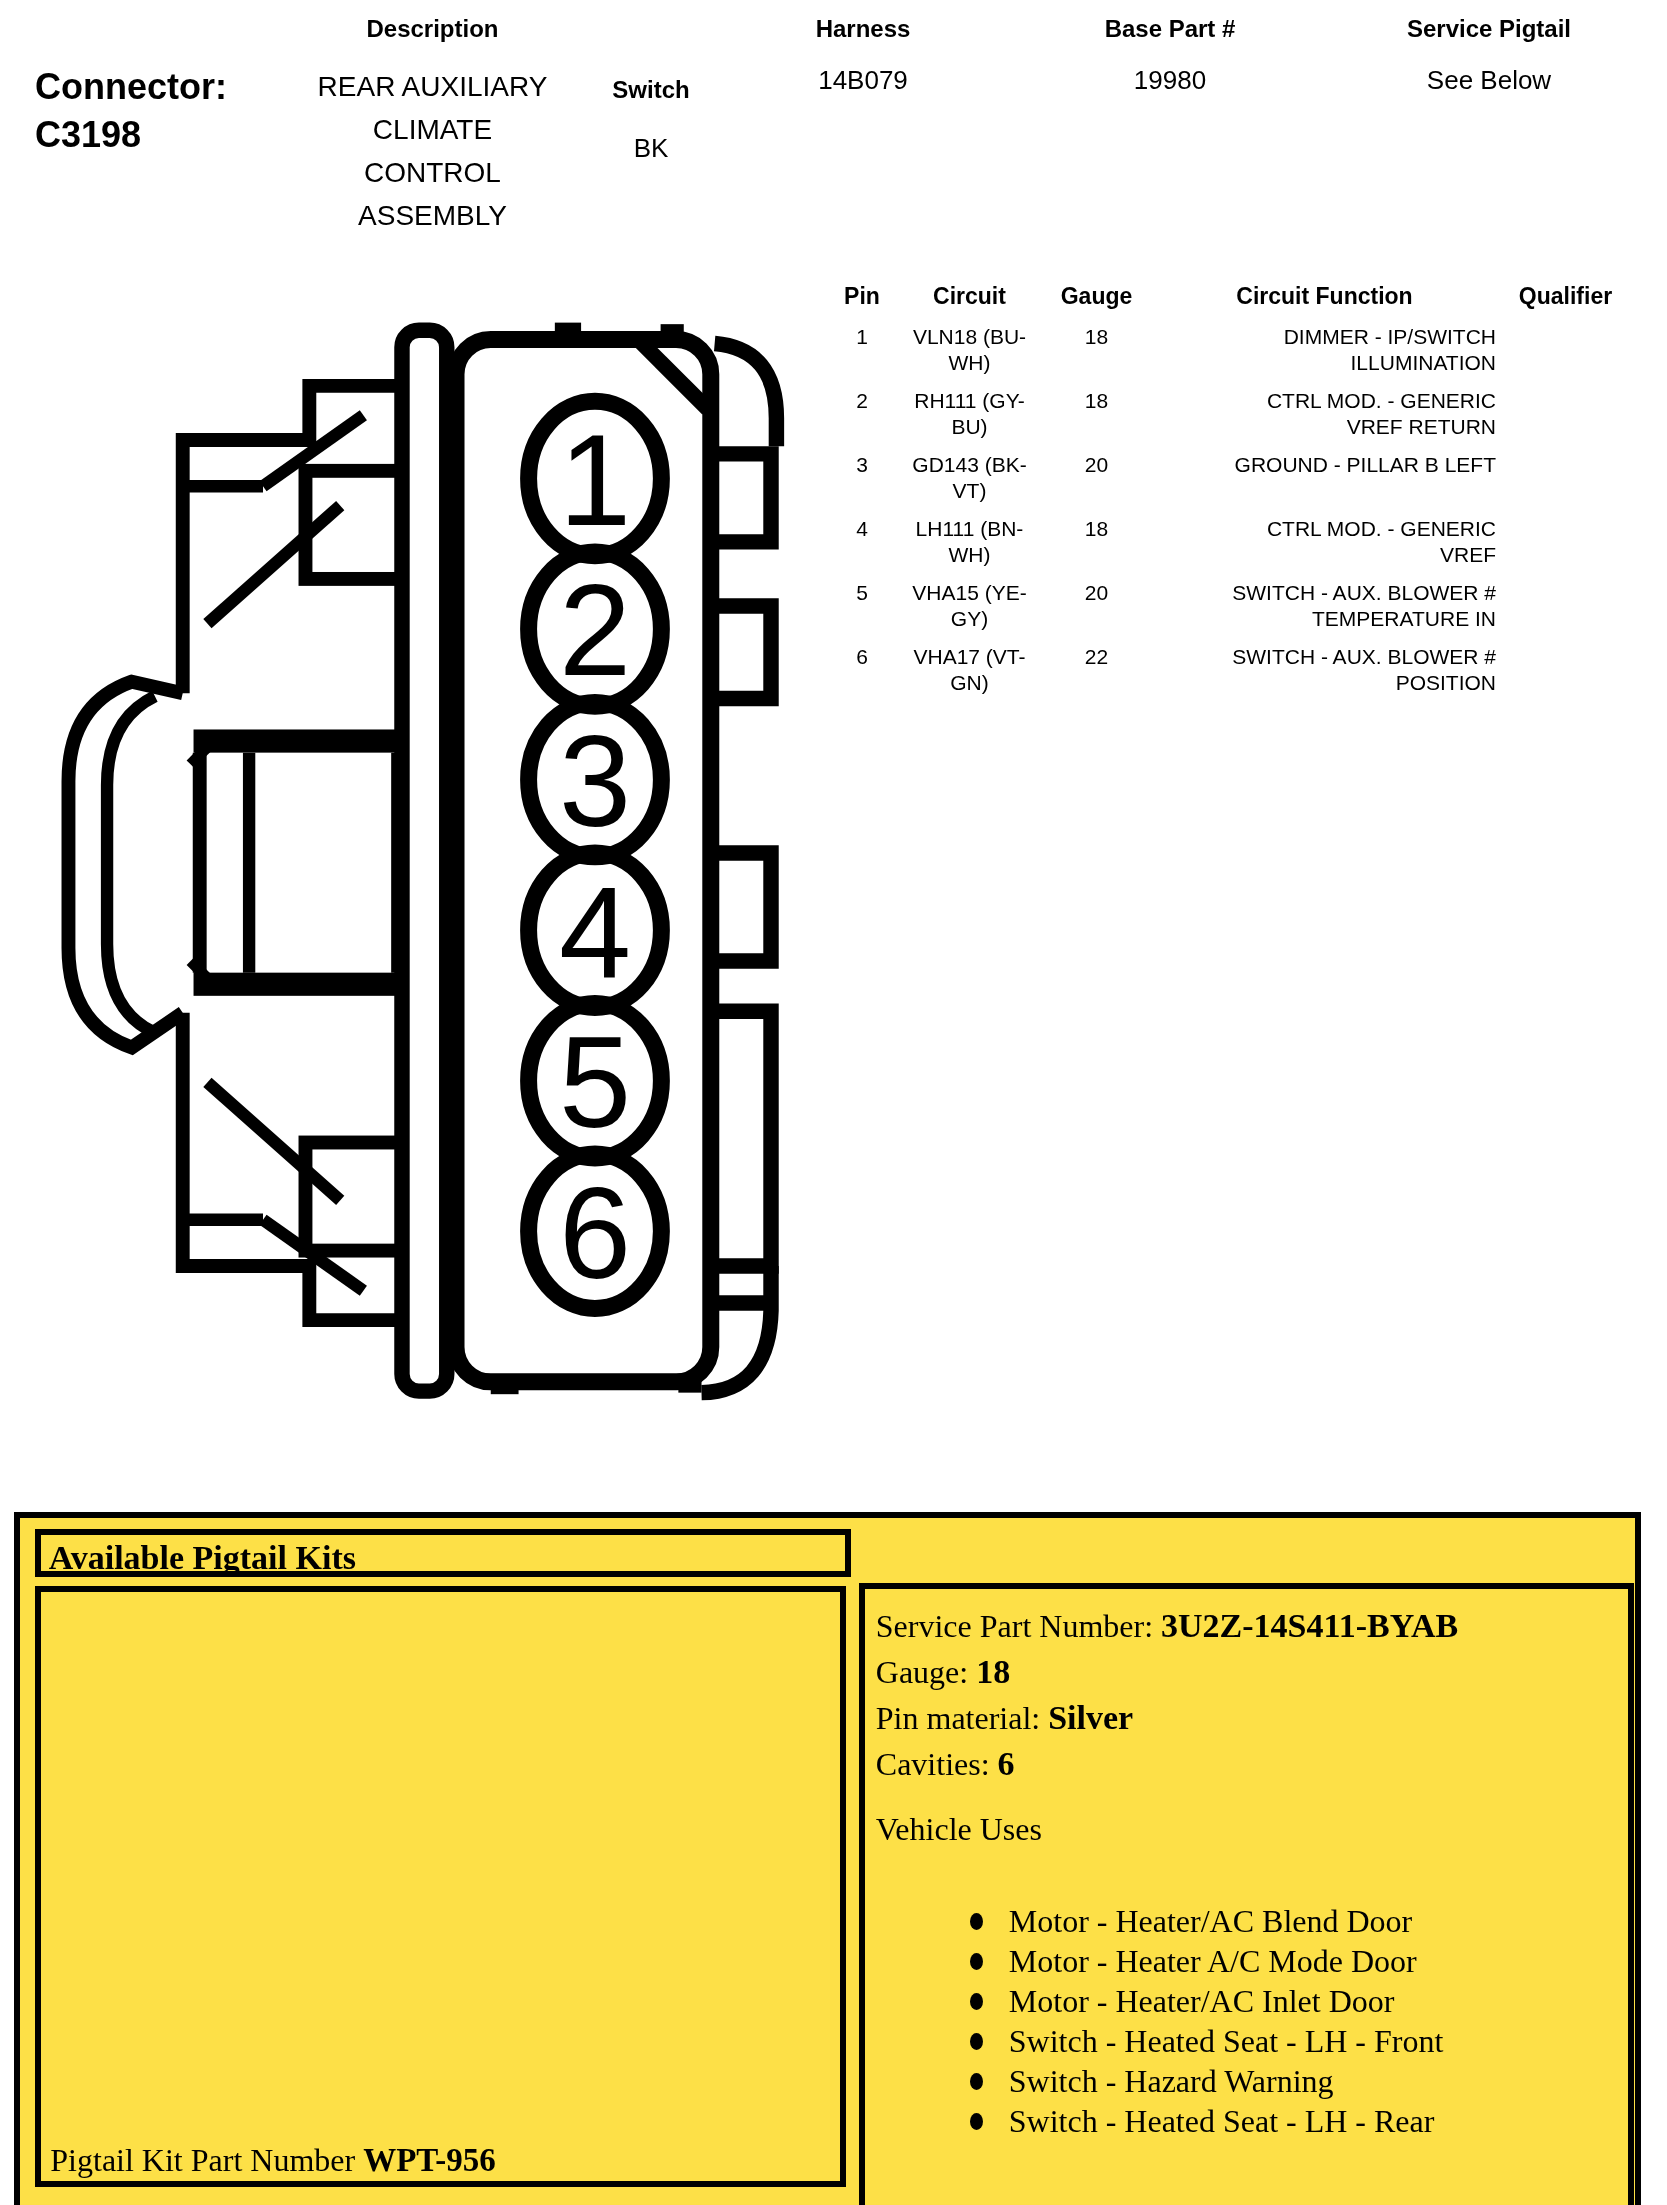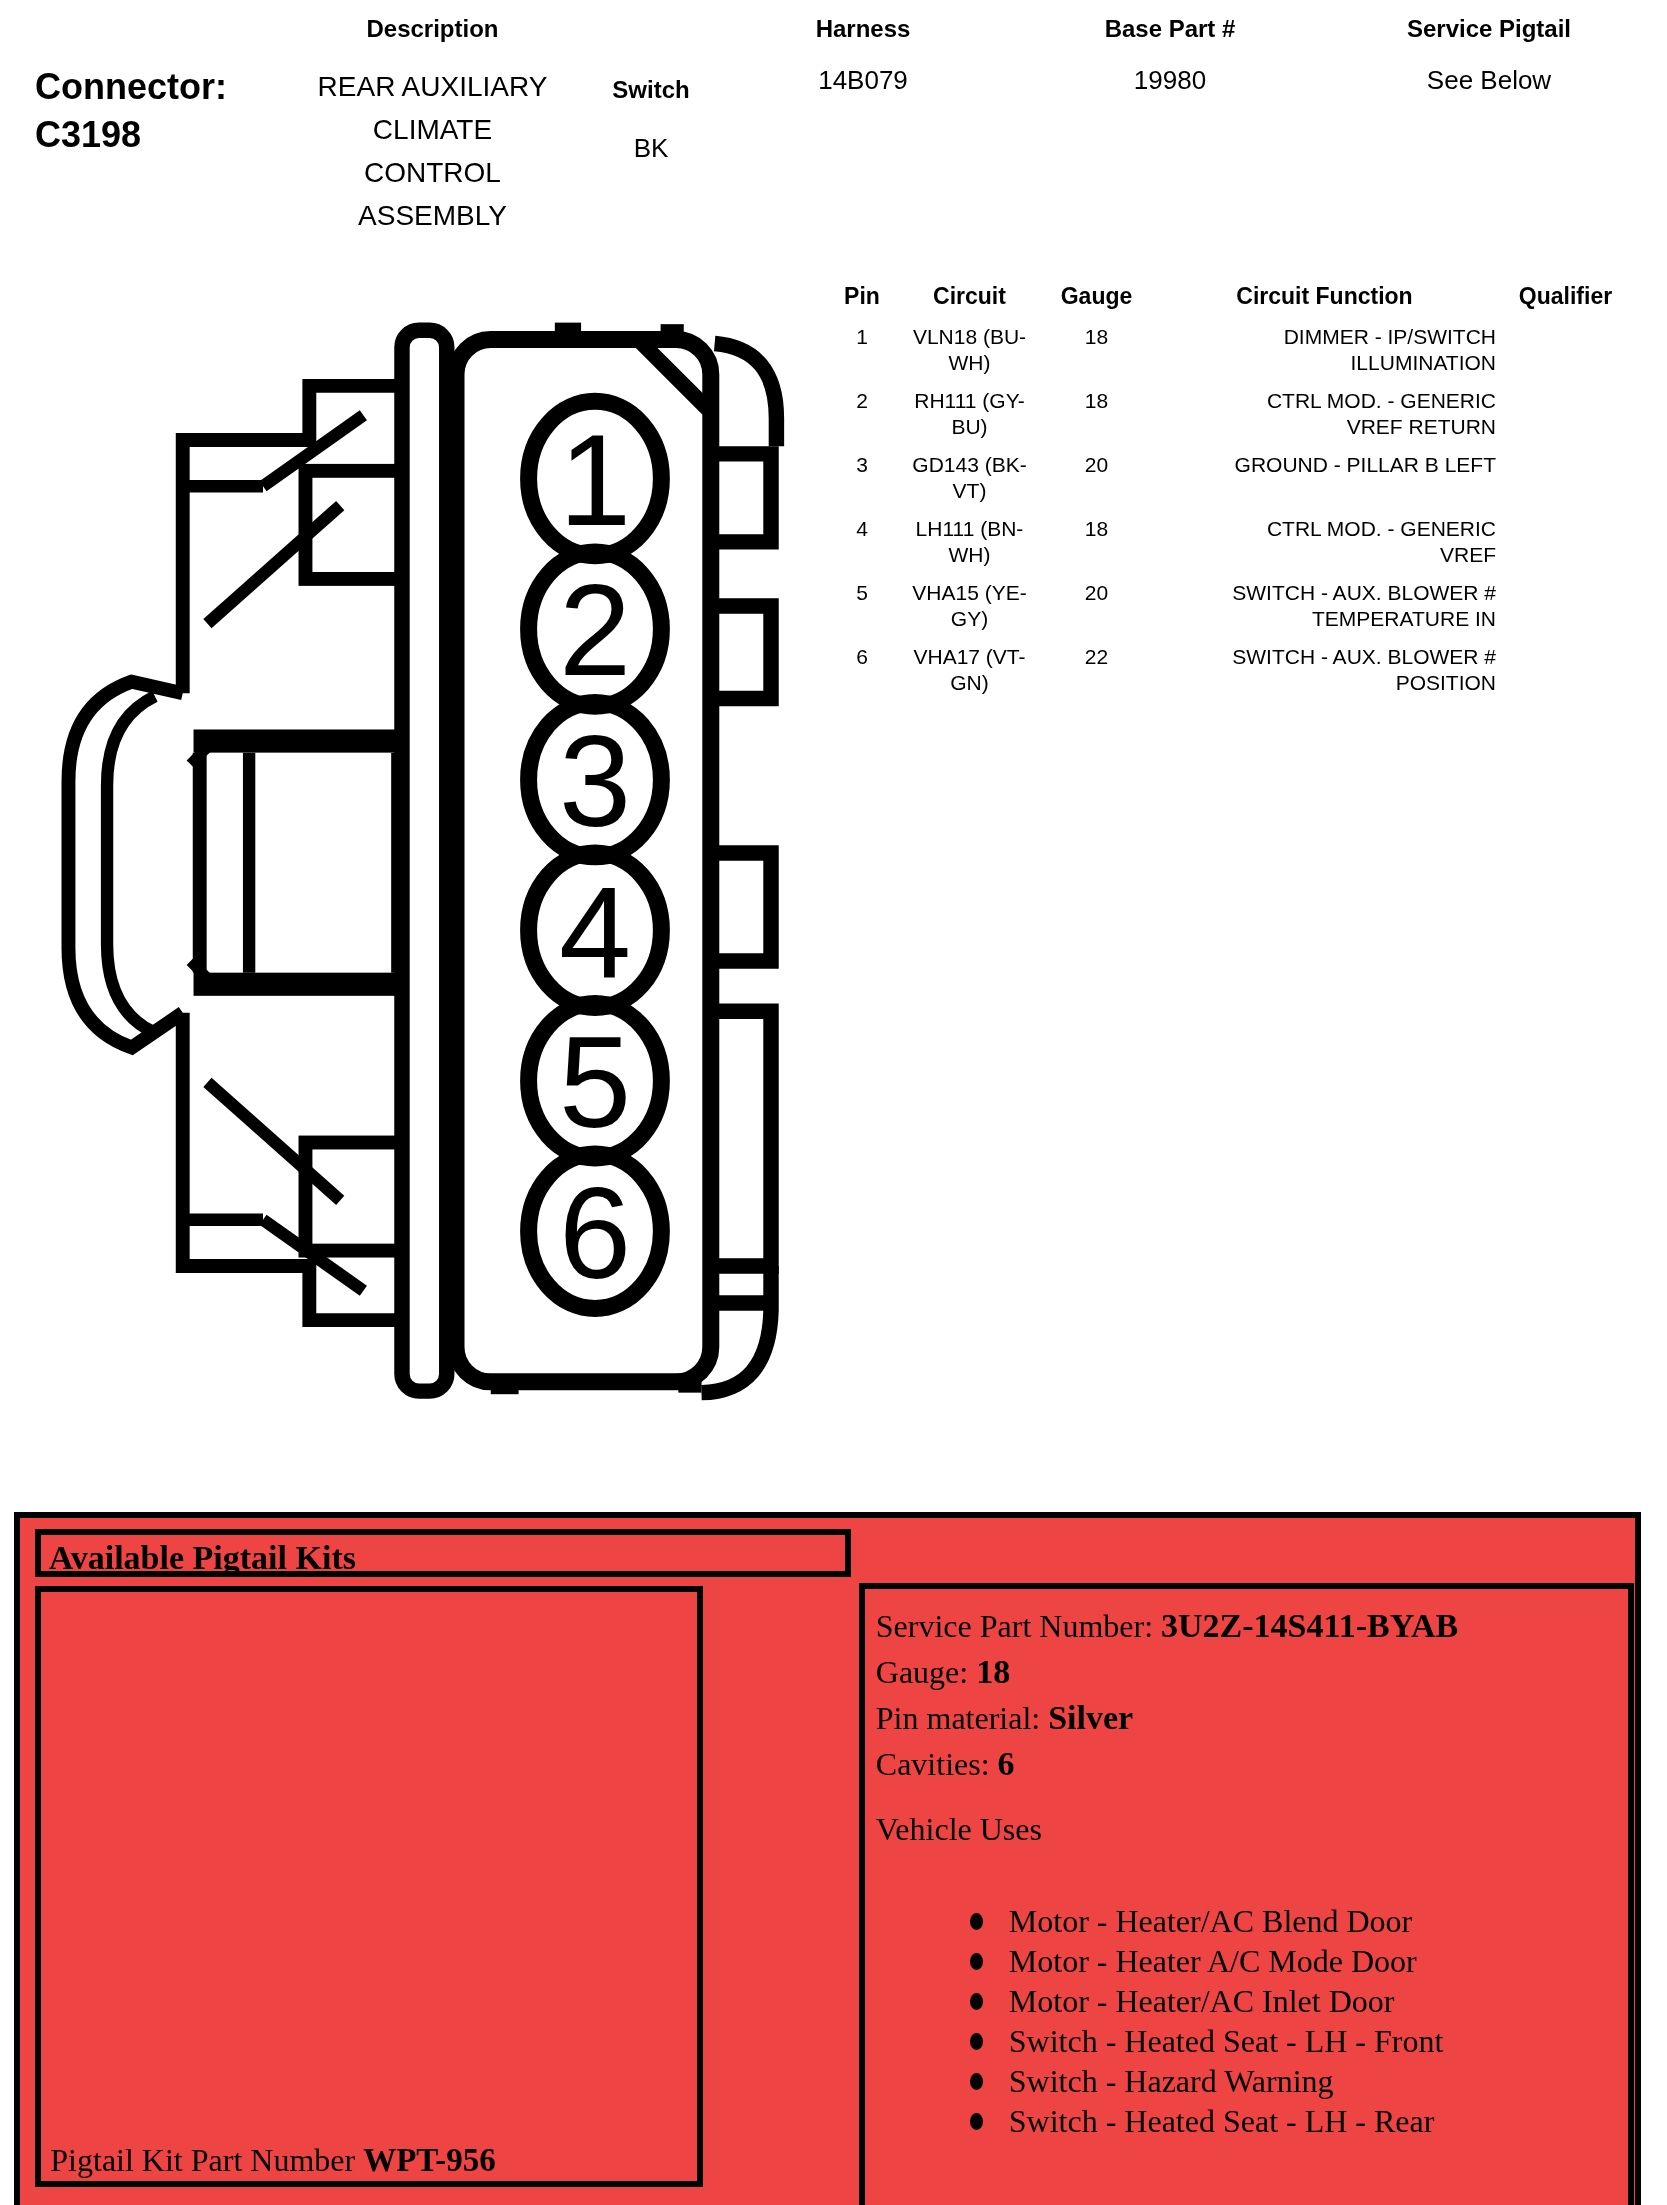--- a/index.html
+++ b/index.html
@@ -14,21 +14,21 @@
   .desc-value{font-size:28px;line-height:43px;text-align:center;}
   
   .pt-head{font-weight:bold;font-size:23px;text-align:center;}
   .pt-cell{font-size:21px;line-height:25.5px;}
   .tc{text-align:center;}
   .tl{text-align:right;}
   
   svg text{font-family:"Liberation Sans",sans-serif;}
   
   .serif{font-family:"Liberation Serif",serif;}
-  .box{border:6.2px solid #000;background:#ef4444;}
+  .box{border:6.2px solid #000;background:#fde047;}
   .pigtail-title{font-weight:bold;font-size:34px;line-height:42px;padding:1.5px 0 0 7.7px;}
   .srv-content{padding:14px 0 0 10.8px;font-size:32px;line-height:46px;}
   .srv-line b{font-size:34px;}
   .vu-title{margin-top:18.5px;}
   .vu-list{margin-top:49px;}
   .vu-item{position:relative;padding-left:133px;height:40px;line-height:40px;font-size:32px;}
   .vu-item .dot{position:absolute;left:94px;top:12.4px;width:13px;height:17px;border-radius:50%;background:#000;}
   .kit-line{position:absolute;left:9.3px;top:550px;font-size:32px;}
   .kit-line b{font-size:33px;}
 </style>
@@ -200,21 +200,21 @@
     <div class="abs pt-cell tl" style="left:1203px;top:644px;width:293px;">
         <div>SWITCH - AUX. BLOWER #</div>
         <div>POSITION</div>
       </div>
   </div>
 
   <div class="abs box" style="left:14px;top:1512px;width:1627px;height:717px;"></div>
 
   <div class="abs box serif pigtail-title" style="left:35px;top:1529px;width:816px;height:48px;">Available Pigtail Kits</div>
 
-  <div class="abs box serif" style="left:35px;top:1586px;width:668px;height:601px;">
+  <div class="abs box serif" style="left:35px;top:1586px;width:811px;height:601px;">
     <div class="kit-line">
       <span>Pigtail Kit Part Number</span>
       <b>WPT-956</b>
     </div>
   </div>
 
   <div class="abs box serif" style="left:859px;top:1583px;width:775px;height:646px;">
     <div class="srv-content">
       <div class="srv-line">
         <span>Service Part Number:</span>

